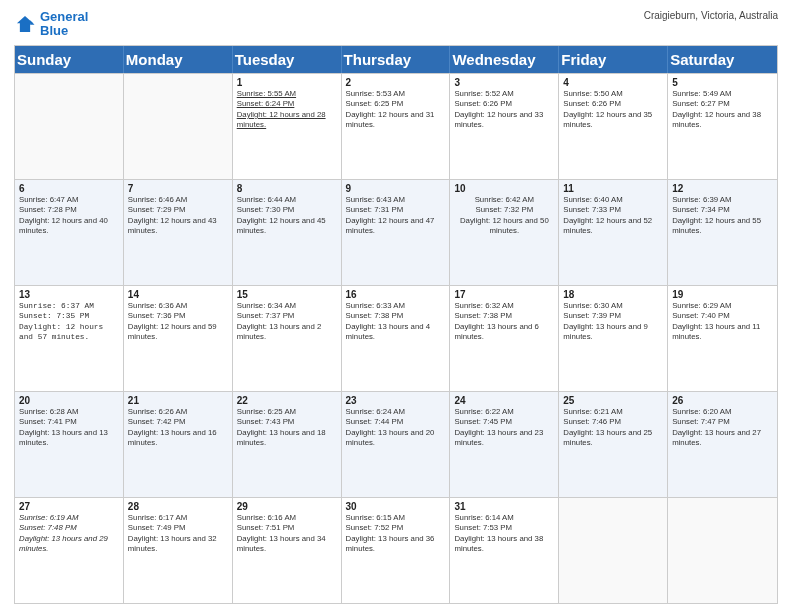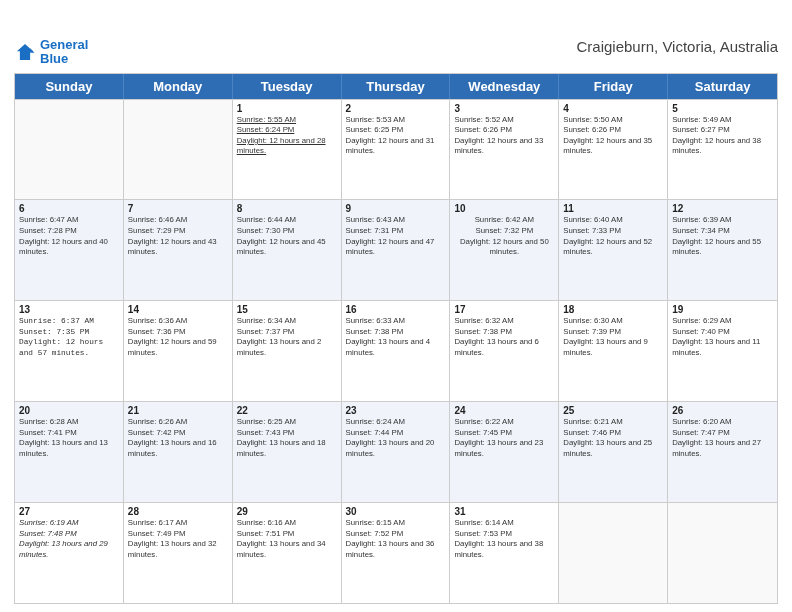--- a/index.html
+++ b/index.html
@@ -16,21 +16,20 @@
       background: #fff;
       display: flex;
       flex-direction: column;
       padding: 10px 14px 8px 14px;
     }
     .header {
       display: flex;
       justify-content: space-between;
       align-items: flex-start;
       margin-bottom: 6px;
-      margin-top: 28px;
     }
     .logo {
       display: flex;
       align-items: center;
       gap: 4px;
     }
     .logo-text {
       font-size: 13px;
       font-weight: bold;
       line-height: 1.1;
@@ -46,39 +45,38 @@
     .title-block {
       text-align: right;
     }
     .month-title {
       font-size: 32px;
       font-weight: normal;
       color: #222;
       line-height: 1;
     }
     .location {
-      font-size: 15px;
+      font-size: 10px;
       color: #444;
     }
     .calendar {
       flex: 1;
       display: flex;
       flex-direction: column;
       border: 1px solid #ccc;
     }
     .cal-header {
       display: grid;
       grid-template-columns: repeat(7, 1fr);
       background: #2e6db4;
     }
     .cal-header-cell {
       color: #fff;
-      font-size: 13px;
+      font-size: 15px;
       font-weight: bold;
-      text-align: center;
       padding: 5px 2px;
       border-right: 1px solid #4a84c4;
     }
     .cal-header-cell:last-child { border-right: none; }
     .cal-body {
       display: flex;
       flex-direction: column;
       flex: 1;
     }
     .cal-row {

